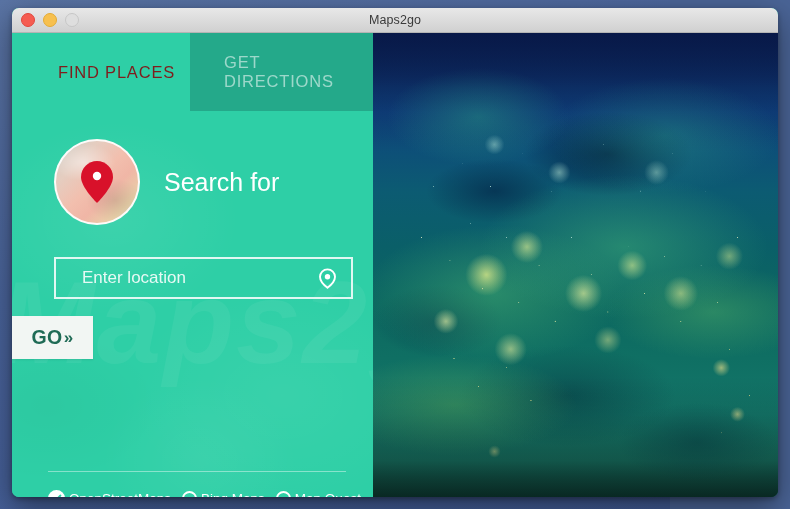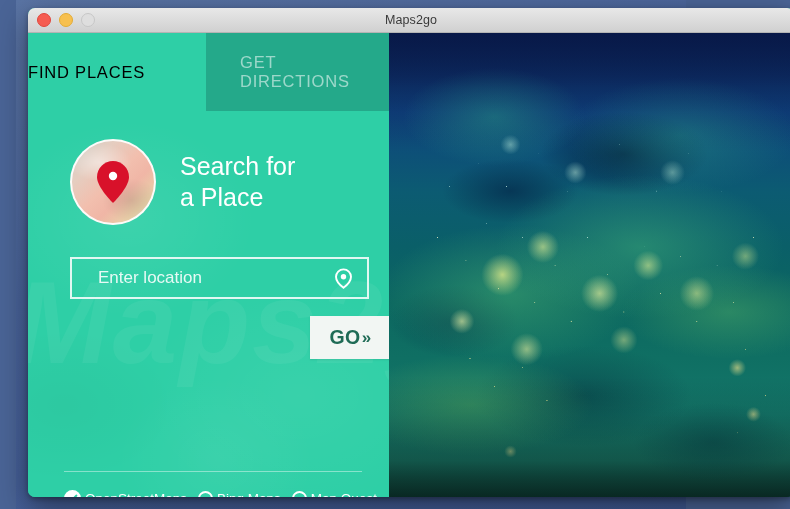--- a/index.html
+++ b/index.html
@@ -10,21 +10,21 @@
     width: 790px;
     height: 509px;
     overflow: hidden;
     font-family: "Liberation Sans", sans-serif;
     background: #4a6496;
   }
 
   
   #desktop {
     position: absolute;
-    left: 16px; top: 0;
+    left: 0; top: 0;
     width: 670px; height: 509px;
     background: linear-gradient(160deg, #5a74a4 0%, #49639a 40%, #3f5992 100%);
   }
 
   
   #window {
     position: absolute;
     left: 12px; top: 8px;
     width: 766px; height: 489px;
     border-radius: 7px;
@@ -117,21 +117,22 @@
   .tab {
     display: flex;
     align-items: center;
     font-size: 16.5px;
     letter-spacing: 0.8px;
     height: 78px;
     box-sizing: border-box;
   }
   .tab.active {
     width: 178px;
-    color: #000000;
+    padding-left: 46px;
+    color: #7f1d1d;
     background: transparent;
   }
   .tab.inactive {
     width: 183px;
     padding-left: 34px;
     color: rgba(255,255,255,0.55);
     background: #24a98a;
   }
 
   
@@ -201,23 +202,21 @@
     align-items: center;
     flex: none;
   }
 
   
   #go-row {
     position: relative;
     z-index: 3;
     width: 341px;
     display: flex;
-    justify-content: flex-end;
     margin-top: 17px;
-    margin-left: 22px;
   }
   #go-button {
     width: 81px; height: 43px;
     background: #f2f6f3;
     border: 0;
     color: #1f6b55;
     font-size: 19.5px;
     font-weight: bold;
     font-family: "Liberation Sans", sans-serif;
     letter-spacing: 0.4px;
@@ -314,21 +313,20 @@
 
         <div id="search-heading">
           <div id="pin-badge">
             <svg width="36" height="44" viewBox="0 0 36 44">
               <path d="M18 1 C9.2 1 2 8.2 2 17 C2 27.5 18 43 18 43 C18 43 34 27.5 34 17 C34 8.2 26.8 1 18 1 Z" fill="#d8112a"></path>
               <circle cx="18" cy="16" r="4.2" fill="#ffffff"></circle>
             </svg>
           </div>
           <div id="heading-text">
             <div>Search for</div>
-            <div>a Place</div>
           </div>
         </div>
 
         <div id="location-row">
           <input id="location-input" type="text" placeholder="Enter location" style="">
           <span id="target-icon">
             <svg width="21" height="21" viewBox="0 0 21 21">
               <path d="M10.5 1.4 C6.3 1.4 3 4.7 3 8.8 C3 14.2 10.5 19.8 10.5 19.8 C10.5 19.8 18 14.2 18 8.8 C18 4.7 14.7 1.4 10.5 1.4 Z" fill="none" stroke="#ffffff" stroke-width="1.9"></path>
               <circle cx="10.5" cy="8.7" r="2.7" fill="#ffffff"></circle>
             </svg>

